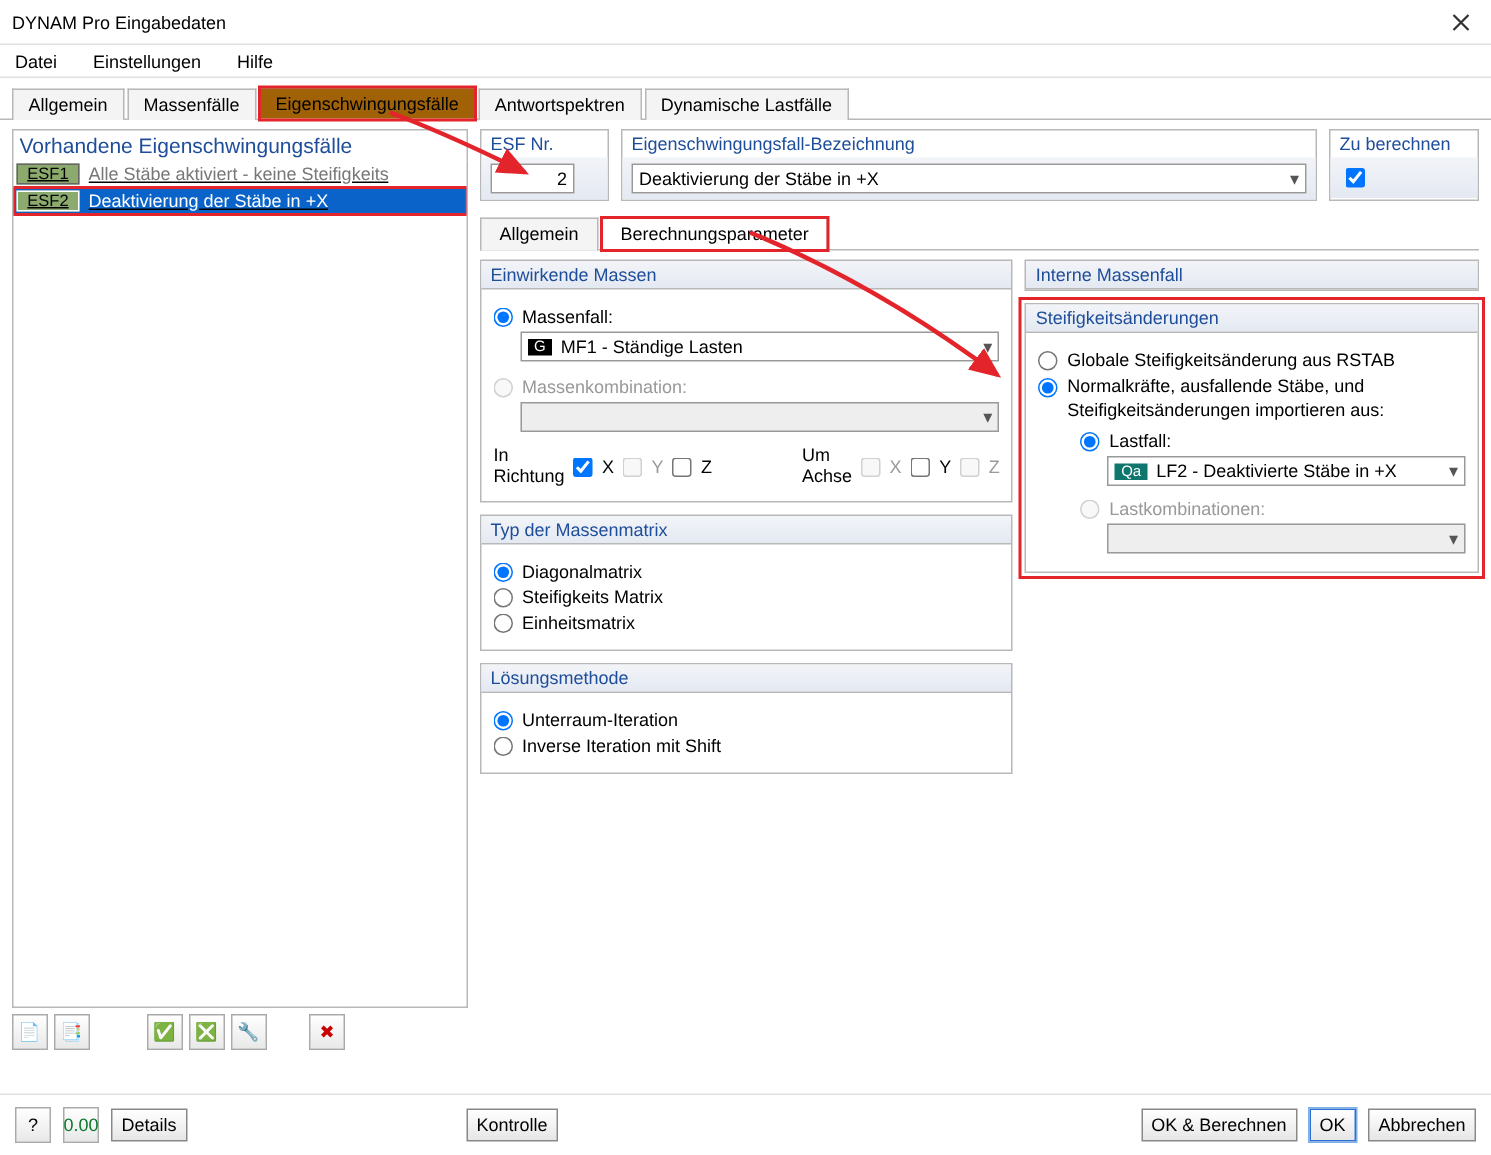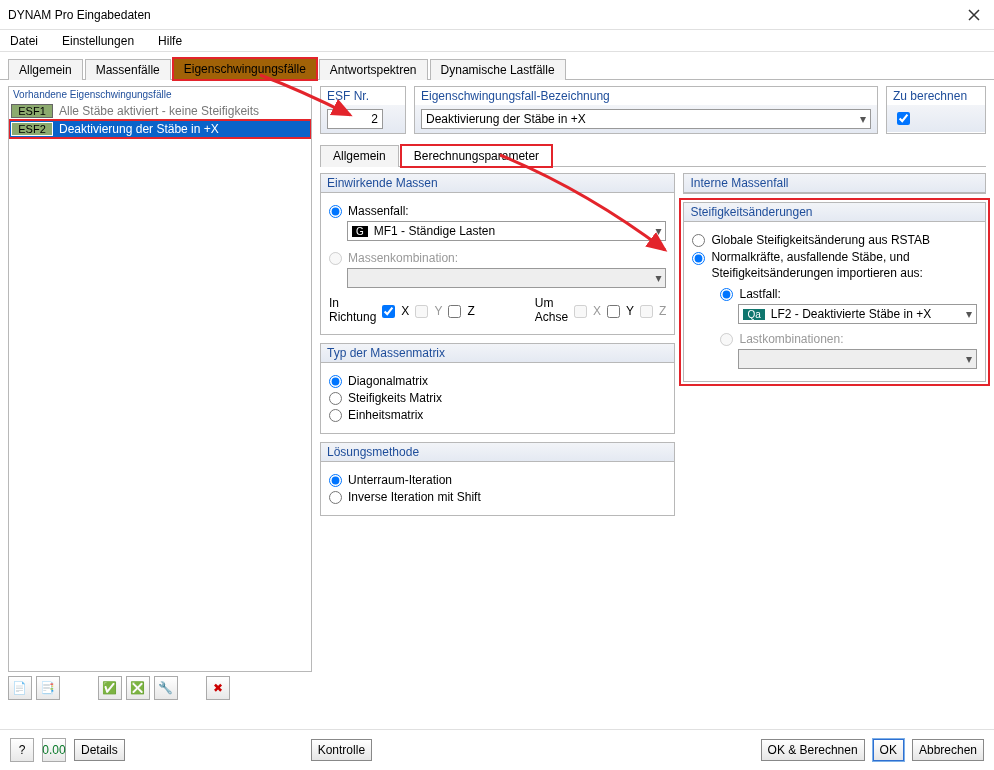--- a/index.html
+++ b/index.html
@@ -9,22 +9,22 @@
 .titlebar .close { width: 24px; height: 24px; display: flex; align-items: center; justify-content: center; cursor: pointer; }
 .menubar { height: 22px; display: flex; align-items: center; padding: 0 4px; gap: 12px; border-bottom: 1px solid #e0e0e0; }
 .menubar span { padding: 2px 6px; cursor: pointer; }
 .main-tabs { display: flex; align-items: flex-end; padding: 6px 8px 0 8px; border-bottom: 1px solid #b8b8b8; height: 28px; }
 .main-tabs .tab { padding: 3px 10px; border: 1px solid #b8b8b8; border-bottom: none; background: #f4f4f4; margin-right: 2px; cursor: pointer; position: relative; top: 1px; }
 .main-tabs .tab.active { background: #a16207; border-bottom: 1px solid #fff; }
 .hl-red { outline: 2px solid #e3242b; outline-offset: -1px; }
 .content { display: flex; padding: 6px 8px; gap: 8px; height: 630px; }
 .left-col { width: 304px; display: flex; flex-direction: column; }
 .right-col { flex: 1; display: flex; flex-direction: column; }
-.group-title { color: #1e4d9a; font-size: 10px; padding: 2px 4px; border: 1px solid #b8b8b8; border-bottom: none; background: #fff; }
-.case-list { flex: 1; border: 1px solid #b8b8b8; border-top: none; overflow: auto; }
+.group-title { color: #1e4d9a; font-size: 14px; padding: 2px 4px; border: 1px solid #b8b8b8; border-bottom: none; background: #fff; }
+.case-list { flex: 1; border: 1px solid #b8b8b8; border-top: none; overflow: auto; text-decoration: underline; }
 .case-row { display: flex; align-items: center; height: 18px; padding: 0 2px; gap: 6px; cursor: pointer; }
 .case-row.selected { background: #0a63c9; color: #fff; }
 .case-badge { width: 42px; height: 14px; background: #8caa6e; color: #000; display: inline-flex; align-items: center; justify-content: center; font-size: 11px; border: 1px solid #666; }
 .case-row.selected .case-badge { border-color: #fff; }
 .case-row.hl { outline: 2px solid #e3242b; outline-offset: -1px; }
 .case-desc { white-space: nowrap; overflow: hidden; text-overflow: ellipsis; }
 .case-row.dim .case-desc { color: #777; }
 .toolbar-bottom { display: flex; align-items: center; gap: 4px; padding: 4px 0; }
 .icon-btn { width: 24px; height: 24px; border: 1px solid #aaa; background: linear-gradient(#fff,#e8e8e8); display: flex; align-items: center; justify-content: center; cursor: pointer; }
 .top-row { display: flex; gap: 8px; }

